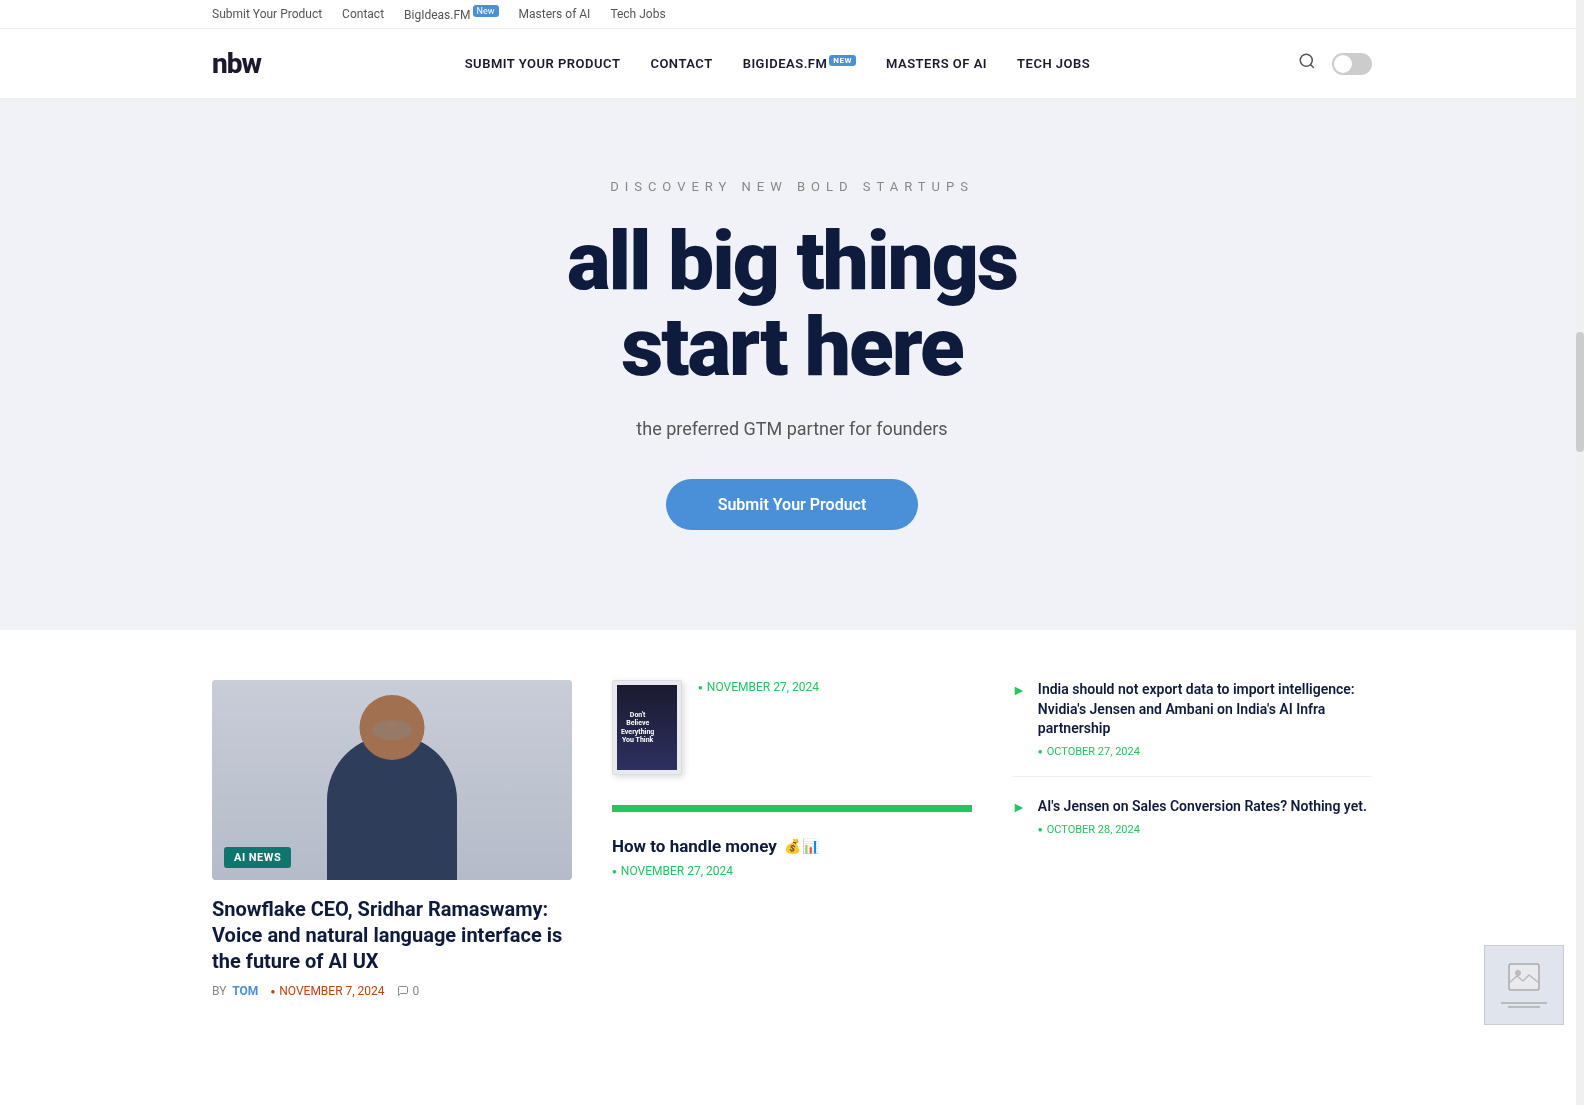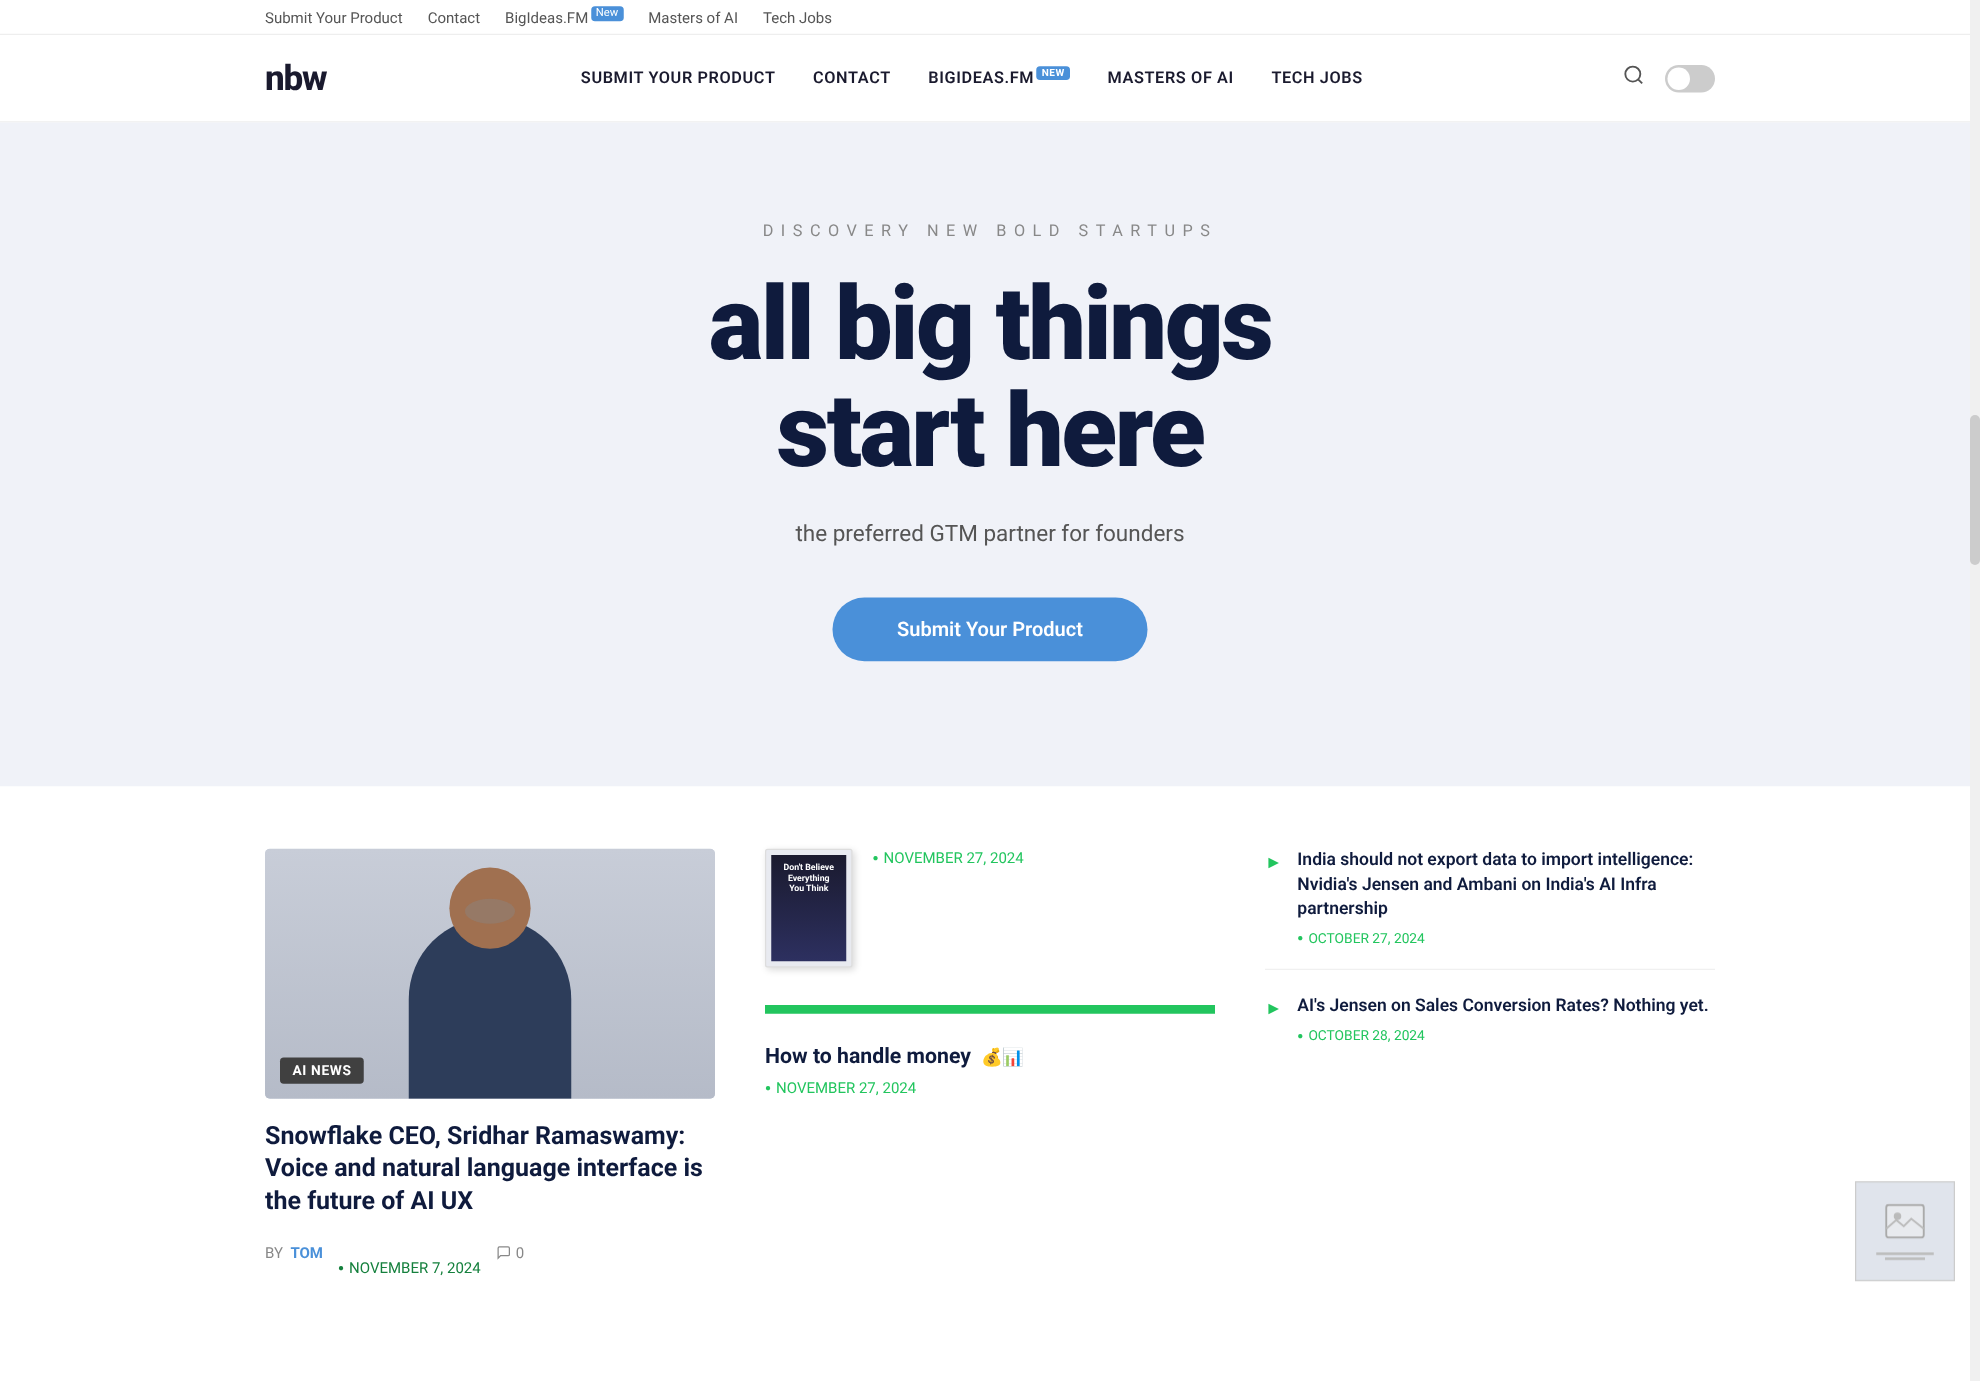--- a/index.html
+++ b/index.html
@@ -178,21 +178,21 @@
       background: #d0d5e0;
       border-radius: 4px;
       overflow: hidden;
       position: relative;
       margin-bottom: 16px;
     }
     .ai-news-badge {
       position: absolute;
       bottom: 12px;
       left: 12px;
-      background: #404040;
+      background: #0f766e;
       color: #fff;
       font-size: 11px;
       font-weight: 700;
       padding: 4px 10px;
       border-radius: 3px;
       text-transform: uppercase;
       letter-spacing: 0.5px;
     }
     .article-title {
       font-size: 20px;
@@ -202,25 +202,24 @@
       margin-bottom: 10px;
     }
     .article-meta {
       font-size: 12px;
       color: #888;
       display: flex;
       gap: 12px;
       align-items: center;
     }
     .meta-date {
-      color: #15803d;
+      color: #c2410c;
       display: flex;
       align-items: center;
       gap: 4px;
-      margin-top: 24px;
     }
     .meta-date::before {
       content: '●';
       font-size: 8px;
     }
     .meta-comments {
       display: flex;
       align-items: center;
       gap: 4px;
       color: #888;
@@ -254,21 +253,21 @@
       border: 1px solid #ddd;
       box-shadow: 2px 2px 6px rgba(0,0,0,0.15);
       position: relative;
       overflow: hidden;
     }
     .book-cover-inner {
       background: linear-gradient(180deg, #1a1a2e 0%, #2d3060 100%);
       width: 100%;
       height: 100%;
       display: flex;
-      flex-direction: column;
+      flex-direction: row;
       align-items: center;
       justify-content: space-between;
       padding: 6px 4px;
       gap: 32px;
     }
     .book-cover-title {
       font-size: 7px;
       color: #fff;
       font-weight: 700;
       text-align: center;

